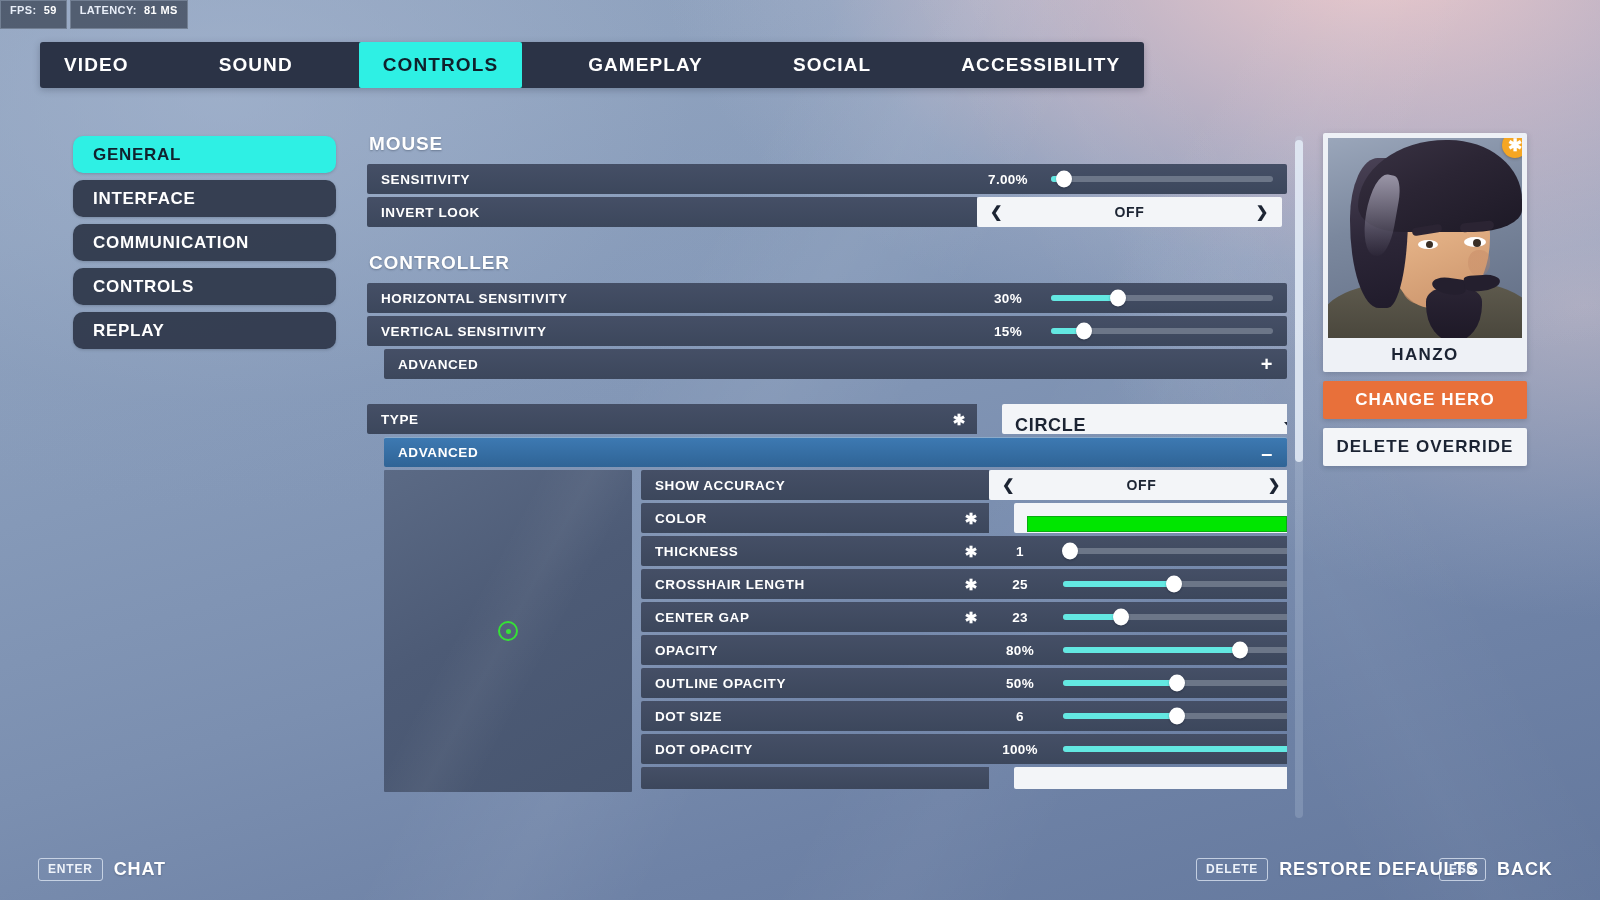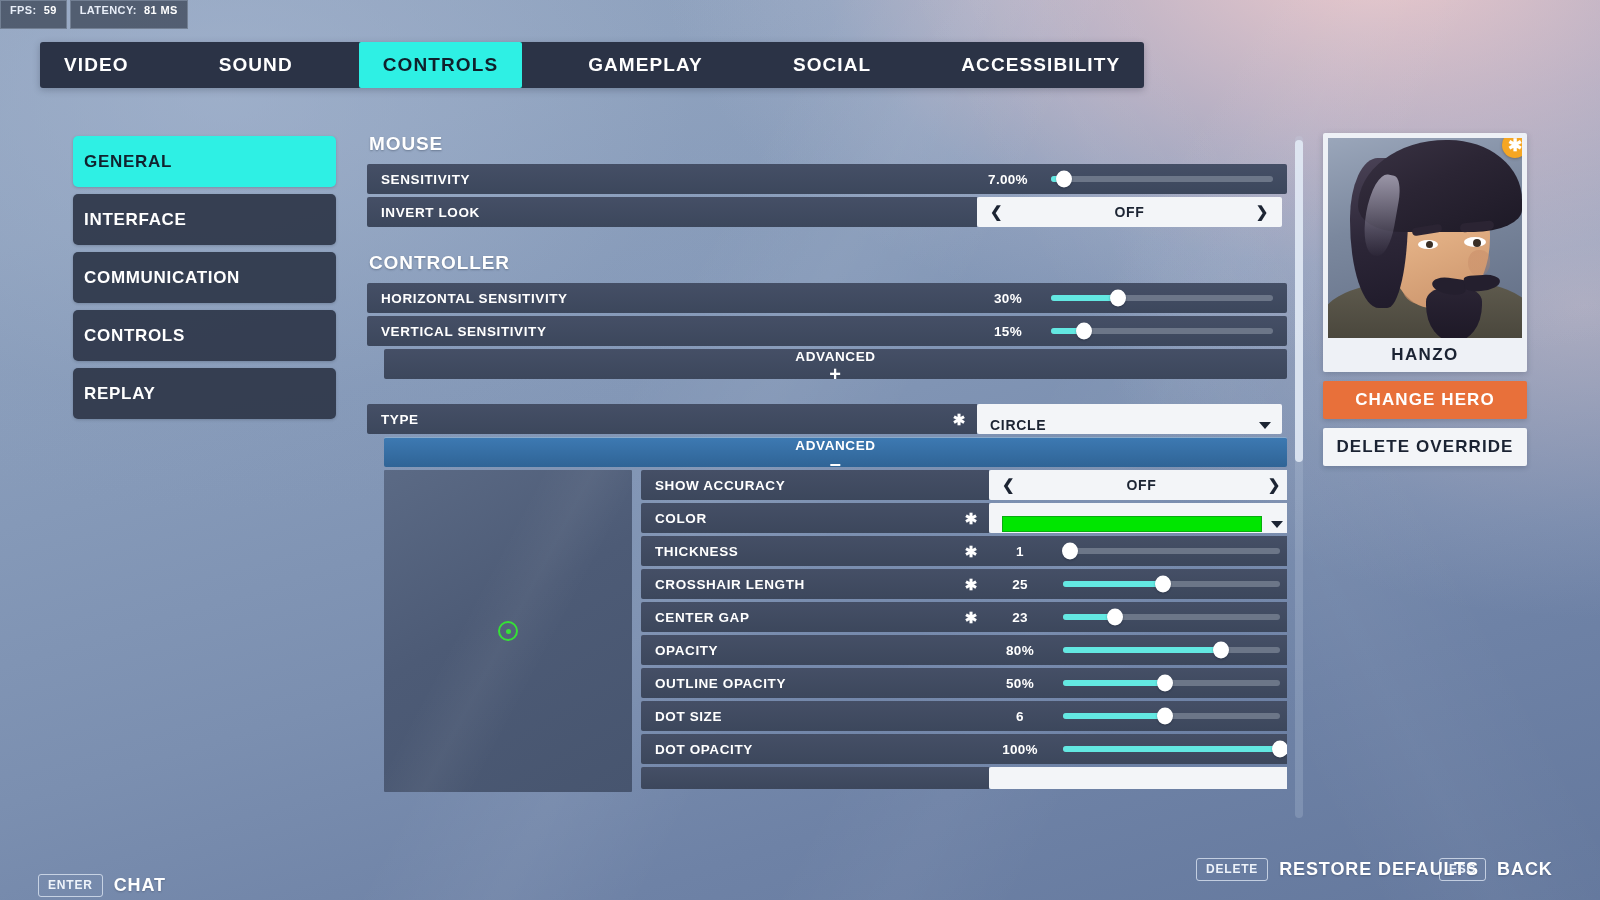--- a/index.html
+++ b/index.html
@@ -73,25 +73,25 @@
     color: #10202c;
   }
 
   
   .sidebar {
     position: absolute; left: 73px; top: 136px;
     width: 263px;
     display: flex; flex-direction: column; gap: 7px;
   }
   .side-item {
-    height: 51px;
+    height: 37px;
     background: rgba(46,55,73,0.93);
-    border-radius: 5px;
+    border-radius: 10px;
     display: flex; align-items: center;
-    padding-left: 11px;
+    padding-left: 20px;
     color: #ffffff;
     font-size: 17px; font-weight: bold;
     letter-spacing: 0.7px;
     cursor: pointer;
     box-shadow: 0 1px 3px rgba(28,36,52,0.22);
   }
   .side-item.active {
     background: #2ef0e4;
     color: #11222e;
   }
@@ -188,23 +188,24 @@
   .stepper-val { flex: 1 1 auto; text-align: center; }
 
   
   .ctl-dropdown {
     flex: 0 0 305px;
     background: #f3f5f8;
     border-radius: 2px;
     display: flex; align-items: center; justify-content: space-between;
     padding: 12px 11px 0 13px;
     color: #1c2433;
-    font-size: 14px; font-weight: bold;
+    font-size: 18px; font-weight: bold;
     letter-spacing: 0.7px;
     cursor: pointer;
+    margin-left: 25px;
   }
   .swatch {
     flex: 1 1 auto;
     height: 16px;
     margin-right: 9px;
     border: 1px solid rgba(30,40,55,0.30);
   }
   .chev {
     width: 0; height: 0;
     border-left: 6px solid transparent;
@@ -216,21 +217,20 @@
   .group-head {
     height: 30px;
     margin-bottom: 3px;
     display: flex; align-items: center; justify-content: space-between;
     padding: 0 14px;
     border-radius: 2px;
     color: #ffffff;
     font-size: 13.5px; font-weight: bold;
     letter-spacing: 0.6px;
     cursor: pointer;
-    flex-direction: column;
   }
   .group-head.collapsed {
     background: linear-gradient(180deg, #454f66 0%, #3c475c 100%);
     margin-left: 17px;
   }
   .group-head.expanded {
     background: linear-gradient(180deg, #3d79b2 0%, #2f6496 100%);
     border-top: 1px solid rgba(200,218,238,0.6);
     margin-left: 17px;
   }
@@ -450,21 +450,21 @@
     font-size: 12px; font-weight: bold;
     letter-spacing: 0.8px;
     line-height: 1;
   }
   .hint-label {
     color: #ffffff;
     font-size: 18px; font-weight: bold;
     letter-spacing: 0.9px;
     text-shadow: 0 1px 2px rgba(30,40,58,0.3);
   }
-  #hint-chat { left: 38px; margin-top: 16px; }
+  #hint-chat { left: 38px; }
   #hint-restore { left: 1196px; }
   #hint-back { left: 1439px; }
 </style>
 </head>
 <body>
 
 <div id="app">
 
   <div class="perf-bar">
     <div class="perf-cell">

